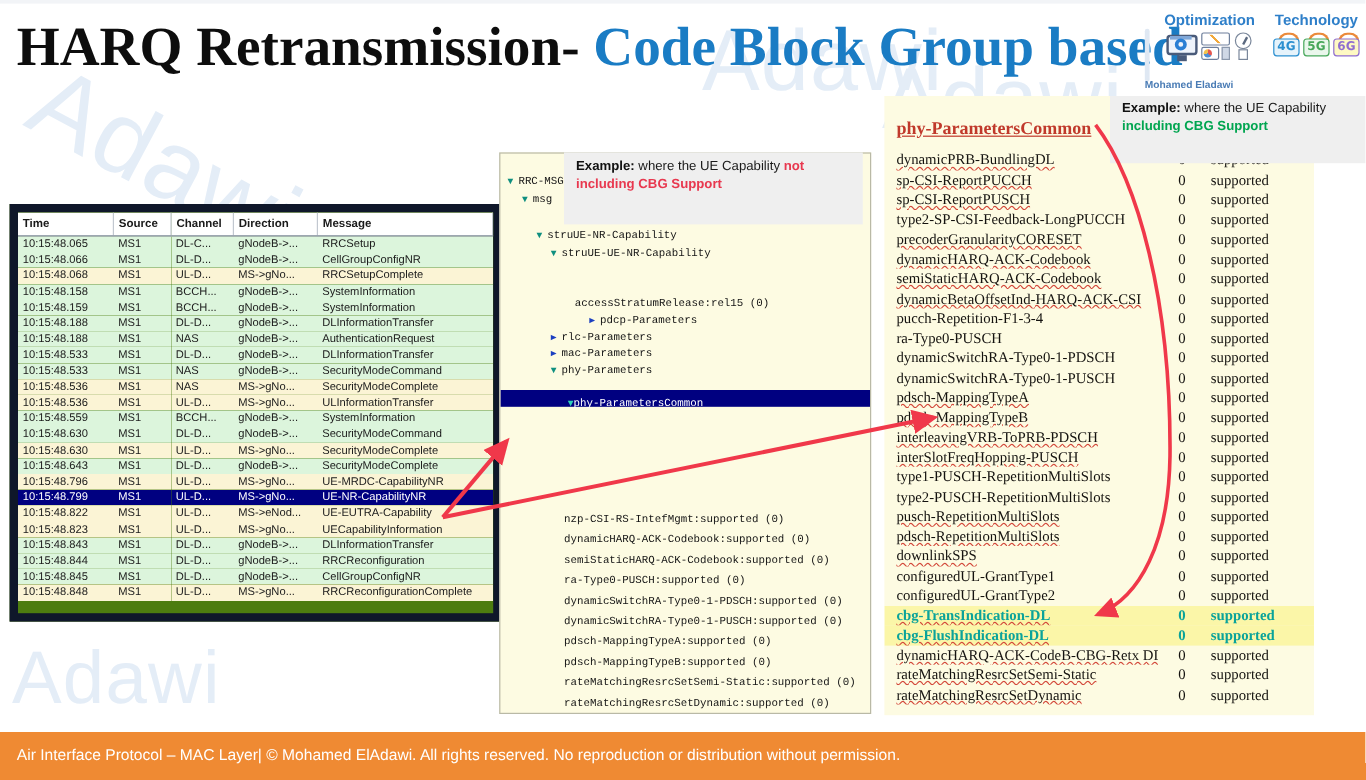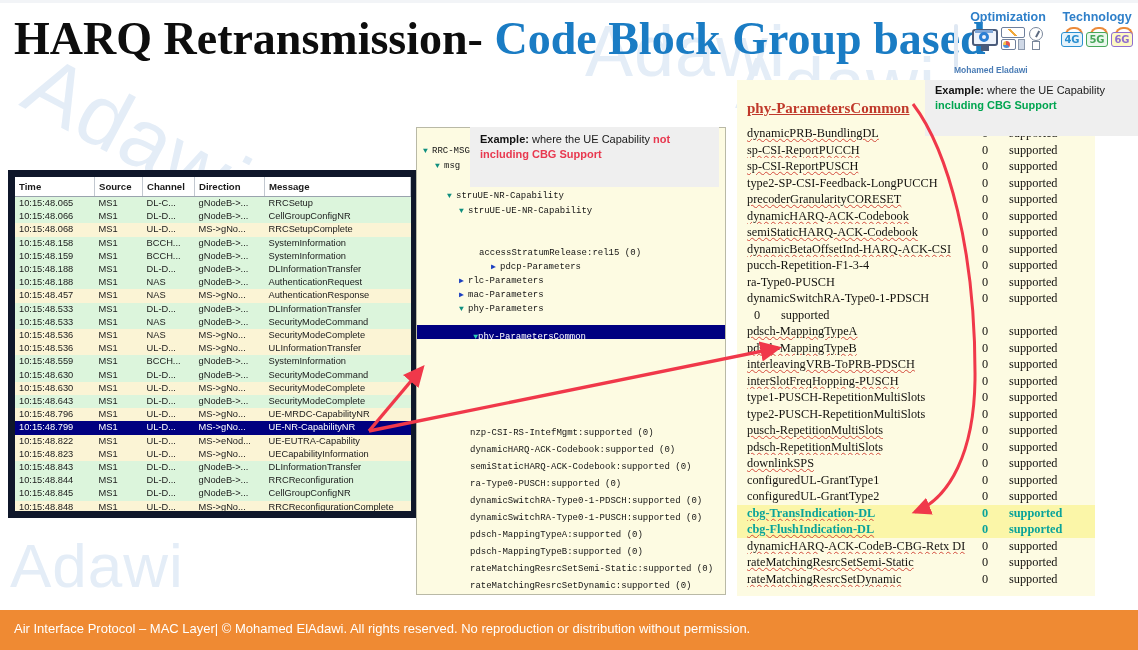--- a/index.html
+++ b/index.html
@@ -227,27 +227,20 @@
             <td class="c-dir">gNodeB-&gt;...</td>
             <td class="c-msg">DLInformationTransfer</td>
           </tr>
           <tr class="green">
             <td class="c-time">10:15:48.188</td>
             <td class="c-src">MS1</td>
             <td class="c-chan">NAS</td>
             <td class="c-dir">gNodeB-&gt;...</td>
             <td class="c-msg">AuthenticationRequest</td>
           </tr>
-          <tr class="cream">
-            <td class="c-time">10:15:48.457</td>
-            <td class="c-src">MS1</td>
-            <td class="c-chan">NAS</td>
-            <td class="c-dir">MS-&gt;gNo...</td>
-            <td class="c-msg">AuthenticationResponse</td>
-          </tr>
           <tr class="green">
             <td class="c-time">10:15:48.533</td>
             <td class="c-src">MS1</td>
             <td class="c-chan">DL-D...</td>
             <td class="c-dir">gNodeB-&gt;...</td>
             <td class="c-msg">DLInformationTransfer</td>
           </tr>
           <tr class="green">
             <td class="c-time">10:15:48.533</td>
             <td class="c-src">MS1</td>
@@ -438,20 +431,21 @@
           <div class="pname">ra-Type0-PUSCH</div>
           <div class="pval">0</div>
           <div class="psup">supported</div>
         </div>
         <div class="prow">
           <div class="pname">dynamicSwitchRA-Type0-1-PDSCH</div>
           <div class="pval">0</div>
           <div class="psup">supported</div>
         </div>
         <div class="prow">
+          <div class="pname">dynamicSwitchRA-Type0-1-PUSCH</div>
           <div class="pval">0</div>
           <div class="psup">supported</div>
         </div>
         <div class="prow">
           <div class="pname sq">pdsch-MappingTypeA</div>
           <div class="pval">0</div>
           <div class="psup">supported</div>
         </div>
         <div class="prow">
           <div class="pname sq">pdsch-MappingTypeB</div>

